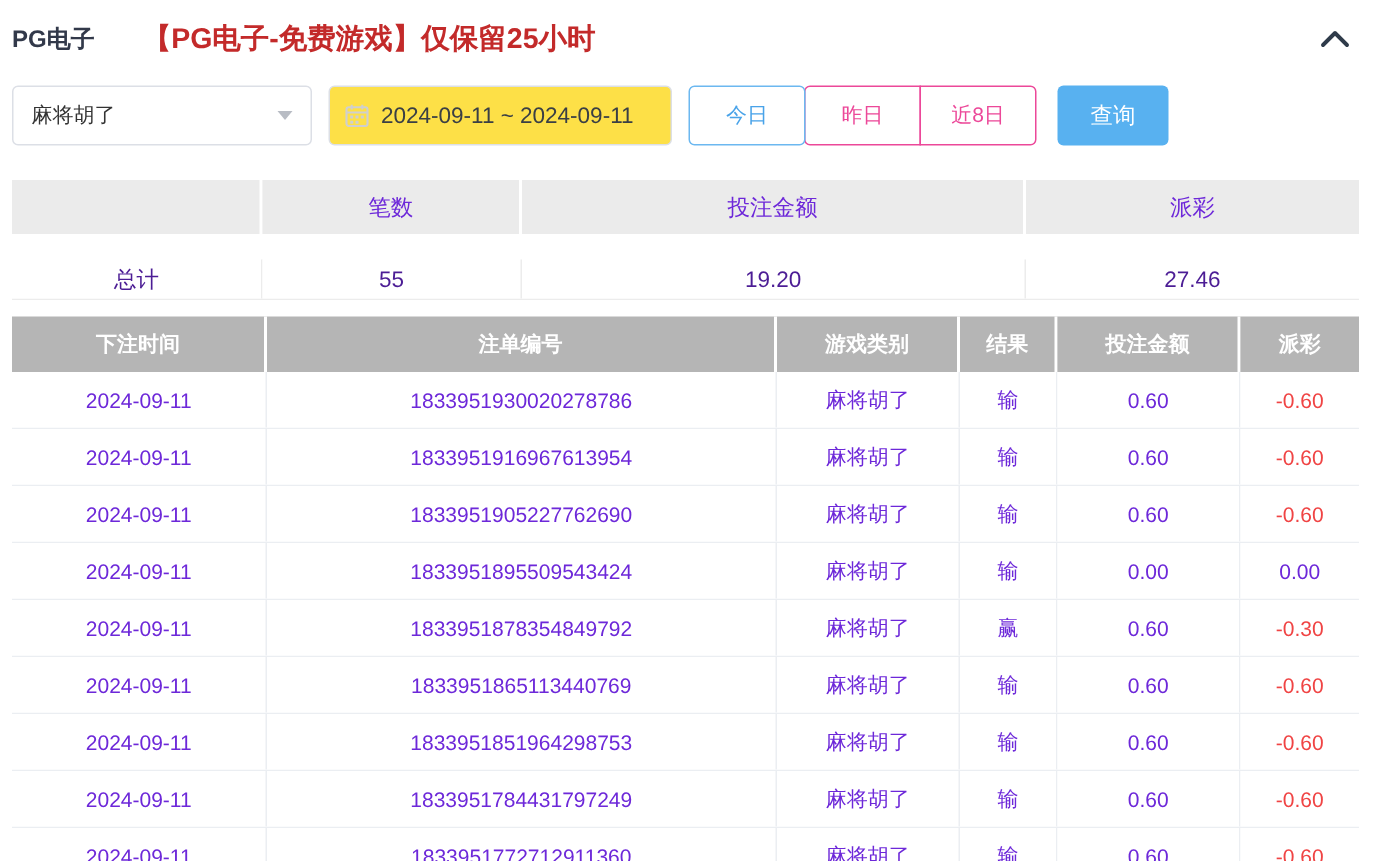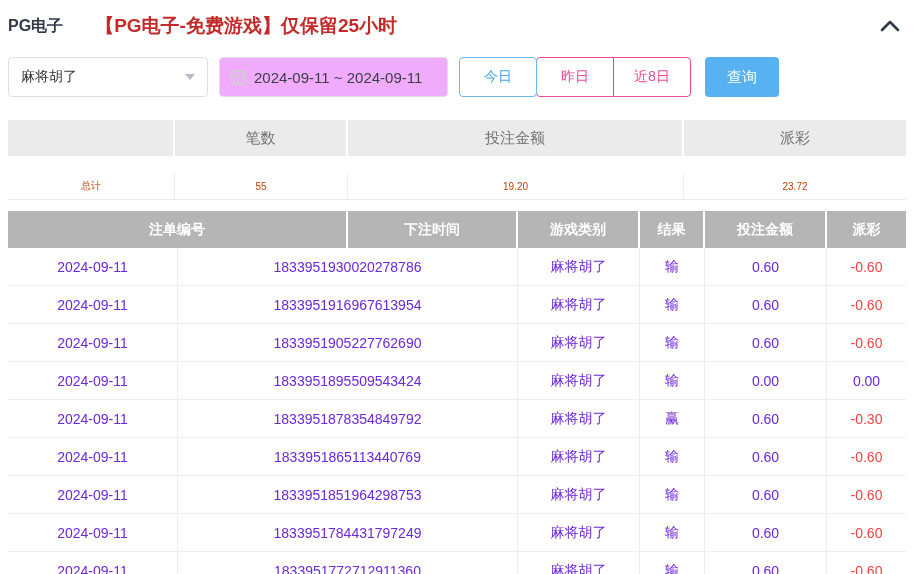--- a/index.html
+++ b/index.html
@@ -35,21 +35,21 @@
   .select-value { font-size: 14px; color: #333; flex: 1; }
   .select-caret {
     width: 0; height: 0;
     border-left: 5px solid transparent; border-right: 5px solid transparent;
     border-top: 6px solid #b8bcc4;
   }
   .date-box {
     width: 229px; height: 40px;
     border: 1px solid #dcdfe6; border-radius: 4px;
     display: flex; align-items: center;
-    margin-left: 11px; padding: 0 10px; cursor: pointer; background: #f0abfc; text-align: right;
+    margin-left: 11px; padding: 0 10px; cursor: pointer; background: #fde047; text-align: right;
   }
   .date-box .cal { margin-right: 8px; display: flex; }
   .date-value { font-size: 15px; color: #3a3f45; white-space: nowrap; }
 
   .quick-group { display: flex; margin-left: 11px; }
   .qbtn {
     height: 40px; width: 78px;
     background: #fff; font-size: 14px;
     display: flex; align-items: center; justify-content: center;
     cursor: pointer; user-select: none;
@@ -65,28 +65,28 @@
   .query-btn {
     margin-left: 14px; width: 74px; height: 40px;
     background: #58b1f0; color: #fff; font-size: 15px;
     border: none; border-radius: 4px; cursor: pointer;
   }
 
   
   .summary { margin-top: 23px; width: 898px; }
   .summary .s-head { display: flex; height: 36px; }
   .summary .s-head .cell {
-    background: #ebebeb; color: #737373; font-size: 15px;
+    background: #ebebeb; color: #6d28d9; font-size: 15px;
     display: flex; align-items: center; justify-content: center;
     border-right: 2px solid #fff;
   }
   .summary .s-head .cell:last-child { border-right: none; }
   .summary .s-row { display: flex; height: 44px; border-bottom: 1px solid #ececec; }
   .summary .s-row .cell {
-    background: #fff; color: #c2410c; font-size: 10px;
+    background: #fff; color: #4c1d95; font-size: 15px;
     display: flex; align-items: center; justify-content: center;
     border-right: 1px solid #ececec;
     margin-top: 17px;
   }
   .summary .s-row .cell:last-child { border-right: none; }
   .sc0 { width: 167px; } .sc1 { width: 173px; } .sc2 { width: 336px; } .sc3 { width: 222px; }
 
   
   .records { margin-top: 11px; width: 898px; }
   .r-head { display: flex; height: 37px; }
@@ -158,28 +158,28 @@
     <div class="s-head">
       <div class="cell sc0"></div>
       <div class="cell sc1">笔数</div>
       <div class="cell sc2">投注金额</div>
       <div class="cell sc3">派彩</div>
     </div>
     <div class="s-row">
       <div class="cell sc0">总计</div>
       <div class="cell sc1">55</div>
       <div class="cell sc2">19.20</div>
-      <div class="cell sc3">23.72</div>
+      <div class="cell sc3">27.46</div>
     </div>
   </div>
 
   <div class="records">
     <div class="r-head">
+      <div class="cell c0">下注时间</div>
       <div class="cell c1">注单编号</div>
-      <div class="cell c0">下注时间</div>
       <div class="cell c2">游戏类别</div>
       <div class="cell c3">结果</div>
       <div class="cell c4">投注金额</div>
       <div class="cell c5">派彩</div>
     </div>
     <div id="records-body">
         <div class="r-row">
           <div class="cell c0">2024-09-11</div>
           <div class="cell c1">1833951930020278786</div>
           <div class="cell c2">麻将胡了</div>

